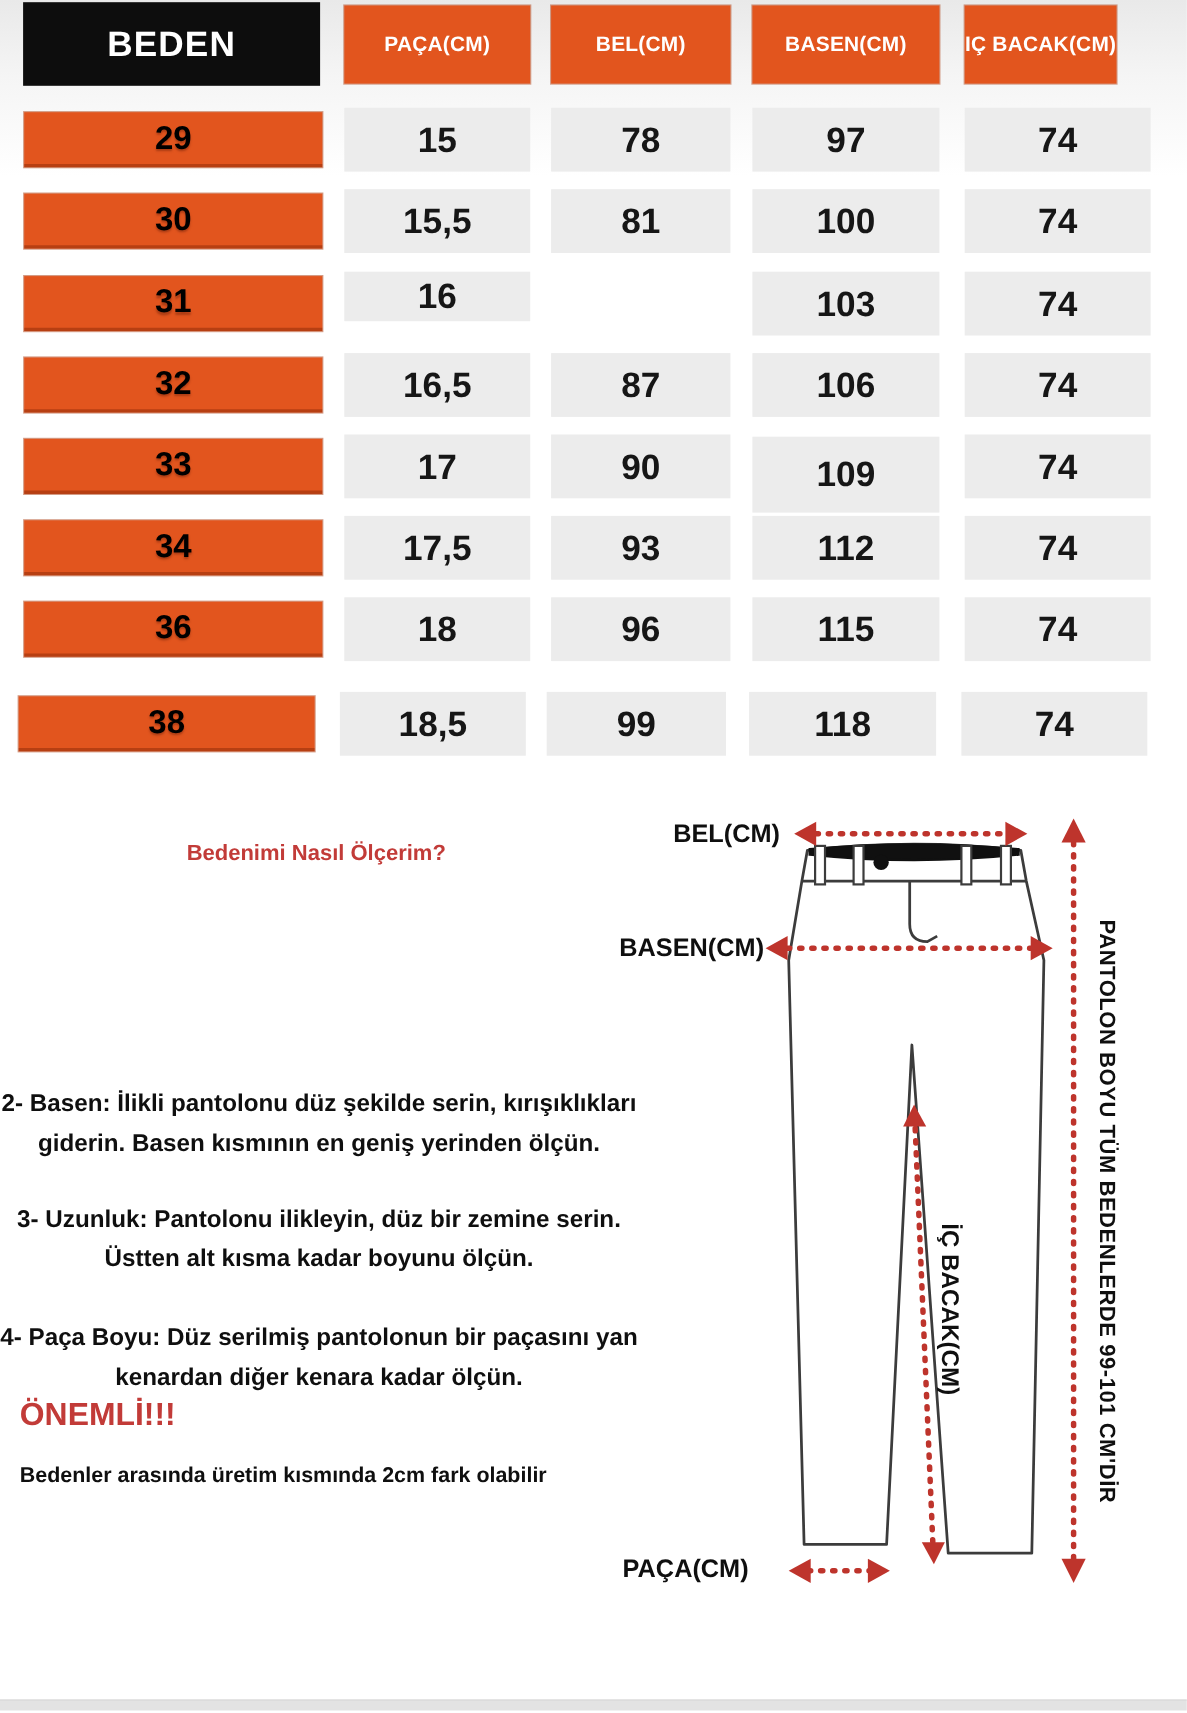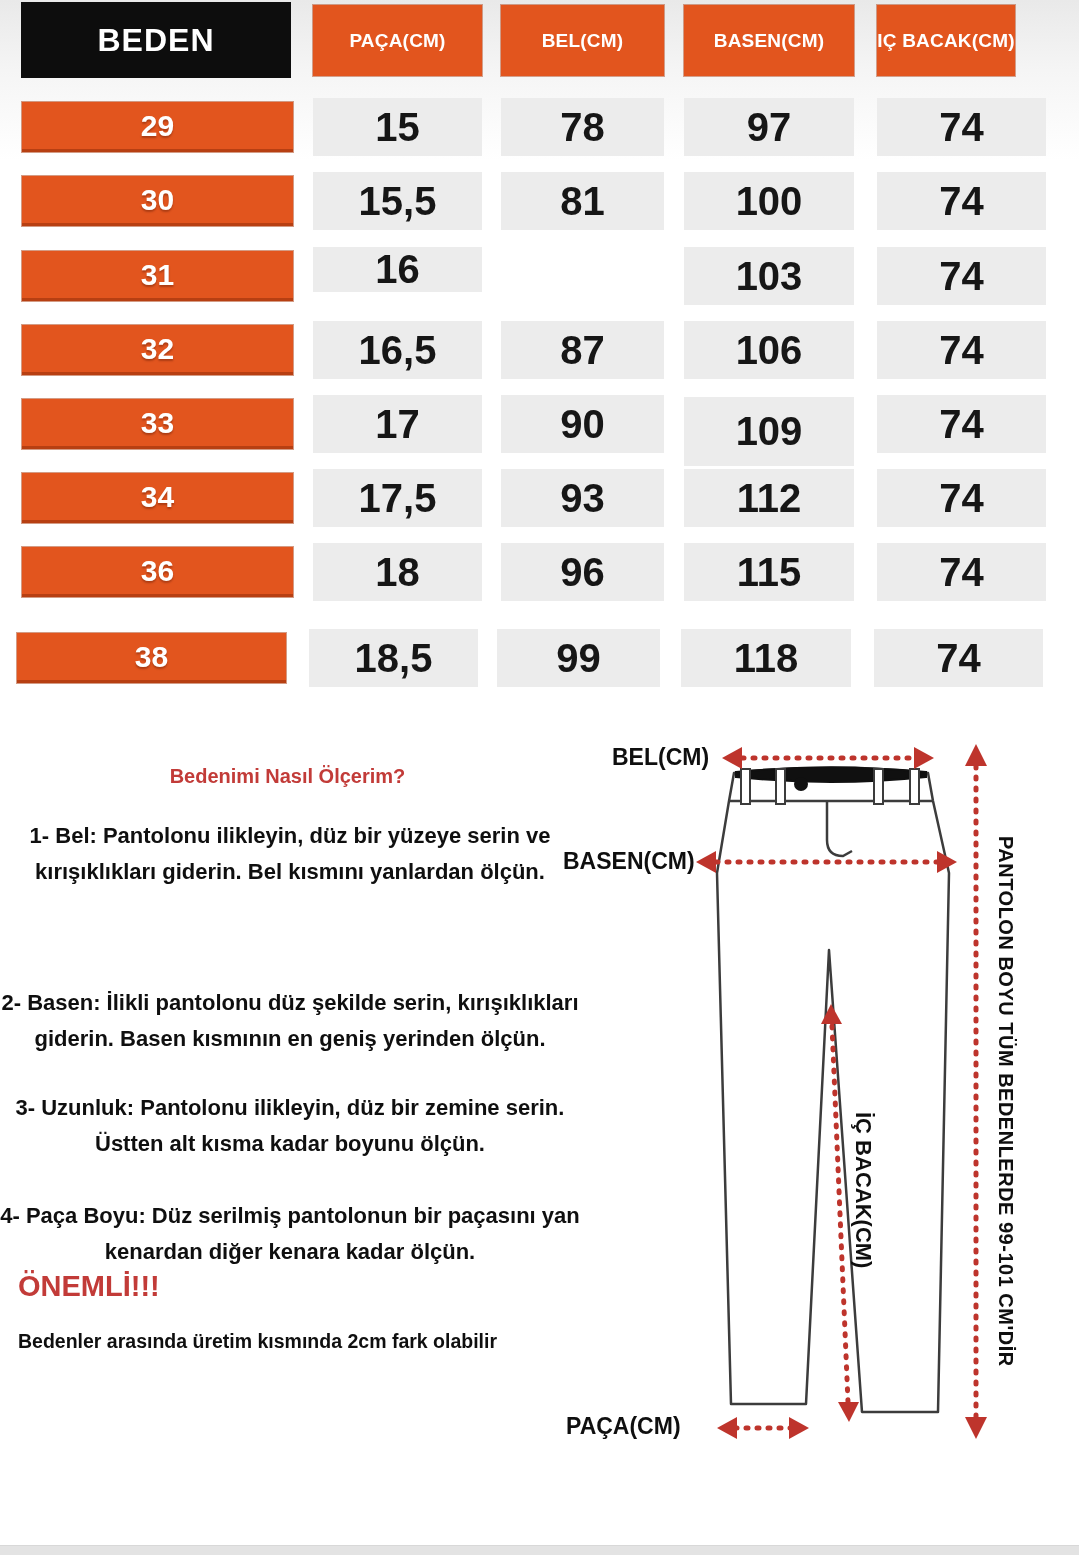--- a/index.html
+++ b/index.html
@@ -5,24 +5,24 @@
   html,body{margin:0;padding:0;background:#fff;}
   .canvas{
     position:relative;width:1079px;height:1557px;overflow:hidden;
     background:linear-gradient(180deg,#e9e9e9 0px,#f5f5f5 70px,#ffffff 160px,#ffffff 100%);
     font-family:"Liberation Sans",sans-serif;
   }
   .cell{position:absolute;display:flex;align-items:center;justify-content:center;box-sizing:border-box;text-align:center;}
   .hdr-black{background:#0d0d0d;color:#ffffff;font-weight:bold;font-size:32px;letter-spacing:1px;}
   .hdr-orange{background:#e2551e;color:#ffffff;font-weight:bold;font-size:19px;letter-spacing:.2px;
     box-shadow:0 0 0 1px rgba(170,55,10,.45);}
-  .size-cell{background:#e2551e;color:#ffffff;font-weight:bold;font-size:30px;
+  .size-cell{background:#e2551e;color:#000000;font-weight:bold;font-size:30px;
     border-bottom:3px solid rgba(120,30,0,.40);box-shadow:0 0 0 1px rgba(170,55,10,.5);
     text-shadow:0 2px 2px rgba(70,15,0,.35);}
-  .val-cell{background:#ececec;color:#161616;font-weight:bold;font-size:40px;}
+  .val-cell{background:#ececec;color:#161616;font-weight:bold;font-size:32px;}
   .p{position:absolute;left:0;width:580px;text-align:center;font-weight:bold;color:#0f0f0f;
      font-size:22px;line-height:36px;}
   .title{position:absolute;left:0;top:765px;width:575px;text-align:center;
      font-weight:bold;font-size:20px;color:#c23b38;}
   .important{position:absolute;left:18px;top:1270px;font-weight:bold;font-size:29px;color:#c23b38;}
   .note{position:absolute;left:0;top:1330px;width:515px;text-align:center;
      font-weight:bold;font-size:19.5px;color:#0f0f0f;}
   .dlabel{position:absolute;font-weight:bold;font-size:23px;color:#0f0f0f;white-space:nowrap;}
   .vlabel{position:absolute;font-weight:bold;color:#0f0f0f;writing-mode:vertical-rl;white-space:nowrap;}
   .diagram-svg{position:absolute;left:0;top:0;width:1079px;height:1557px;}
@@ -80,21 +80,20 @@
   <div class="cell val-cell" style="left:684px;top:543px;width:170px;height:58px">115</div>
   <div class="cell val-cell" style="left:877px;top:543px;width:169px;height:58px">74</div>
 
   <div class="cell size-cell" style="left:17px;top:633px;width:269px;height:50px">38</div>
   <div class="cell val-cell" style="left:309px;top:629px;width:169px;height:58px">18,5</div>
   <div class="cell val-cell" style="left:497px;top:629px;width:163px;height:58px">99</div>
   <div class="cell val-cell" style="left:681px;top:629px;width:170px;height:58px">118</div>
   <div class="cell val-cell" style="left:874px;top:629px;width:169px;height:58px">74</div>
 
   <div class="title">Bedenimi  Nasıl Ölçerim?</div>
-  <div class="p" style="top:818px">1- Bel: Pantolonu ilikleyin, düz bir yüzeye serin ve kırışıklıkları giderin. Bel kısmını yanlardan ölçün.</div>
   <div class="p" style="top:985px">2- Basen: İlikli pantolonu düz şekilde serin, kırışıklıkları giderin. Basen kısmının en geniş yerinden ölçün.</div>
   <div class="p" style="top:1090px">3- Uzunluk: Pantolonu ilikleyin, düz bir zemine serin. Üstten alt kısma kadar boyunu ölçün.</div>
   <div class="p" style="top:1198px">4- Paça Boyu: Düz serilmiş pantolonun bir paçasını yan kenardan diğer kenara kadar ölçün.</div>
   <div class="important">ÖNEMLİ!!!</div>
   <div class="note">Bedenler arasında üretim kısmında 2cm fark olabilir</div>
 
   <svg class="diagram-svg" viewBox="0 0 1079 1557">
 
     <g>
       <path d="M734,773 L729,801 L717,873 L731,1404 L806,1404 L829,950 L862,1412 L938,1412 L949,873 L933,801 L928,773 Q831,762 734,773 Z" fill="#ffffff" stroke="#3c3c3c" stroke-width="2.5" stroke-linejoin="round"></path>

